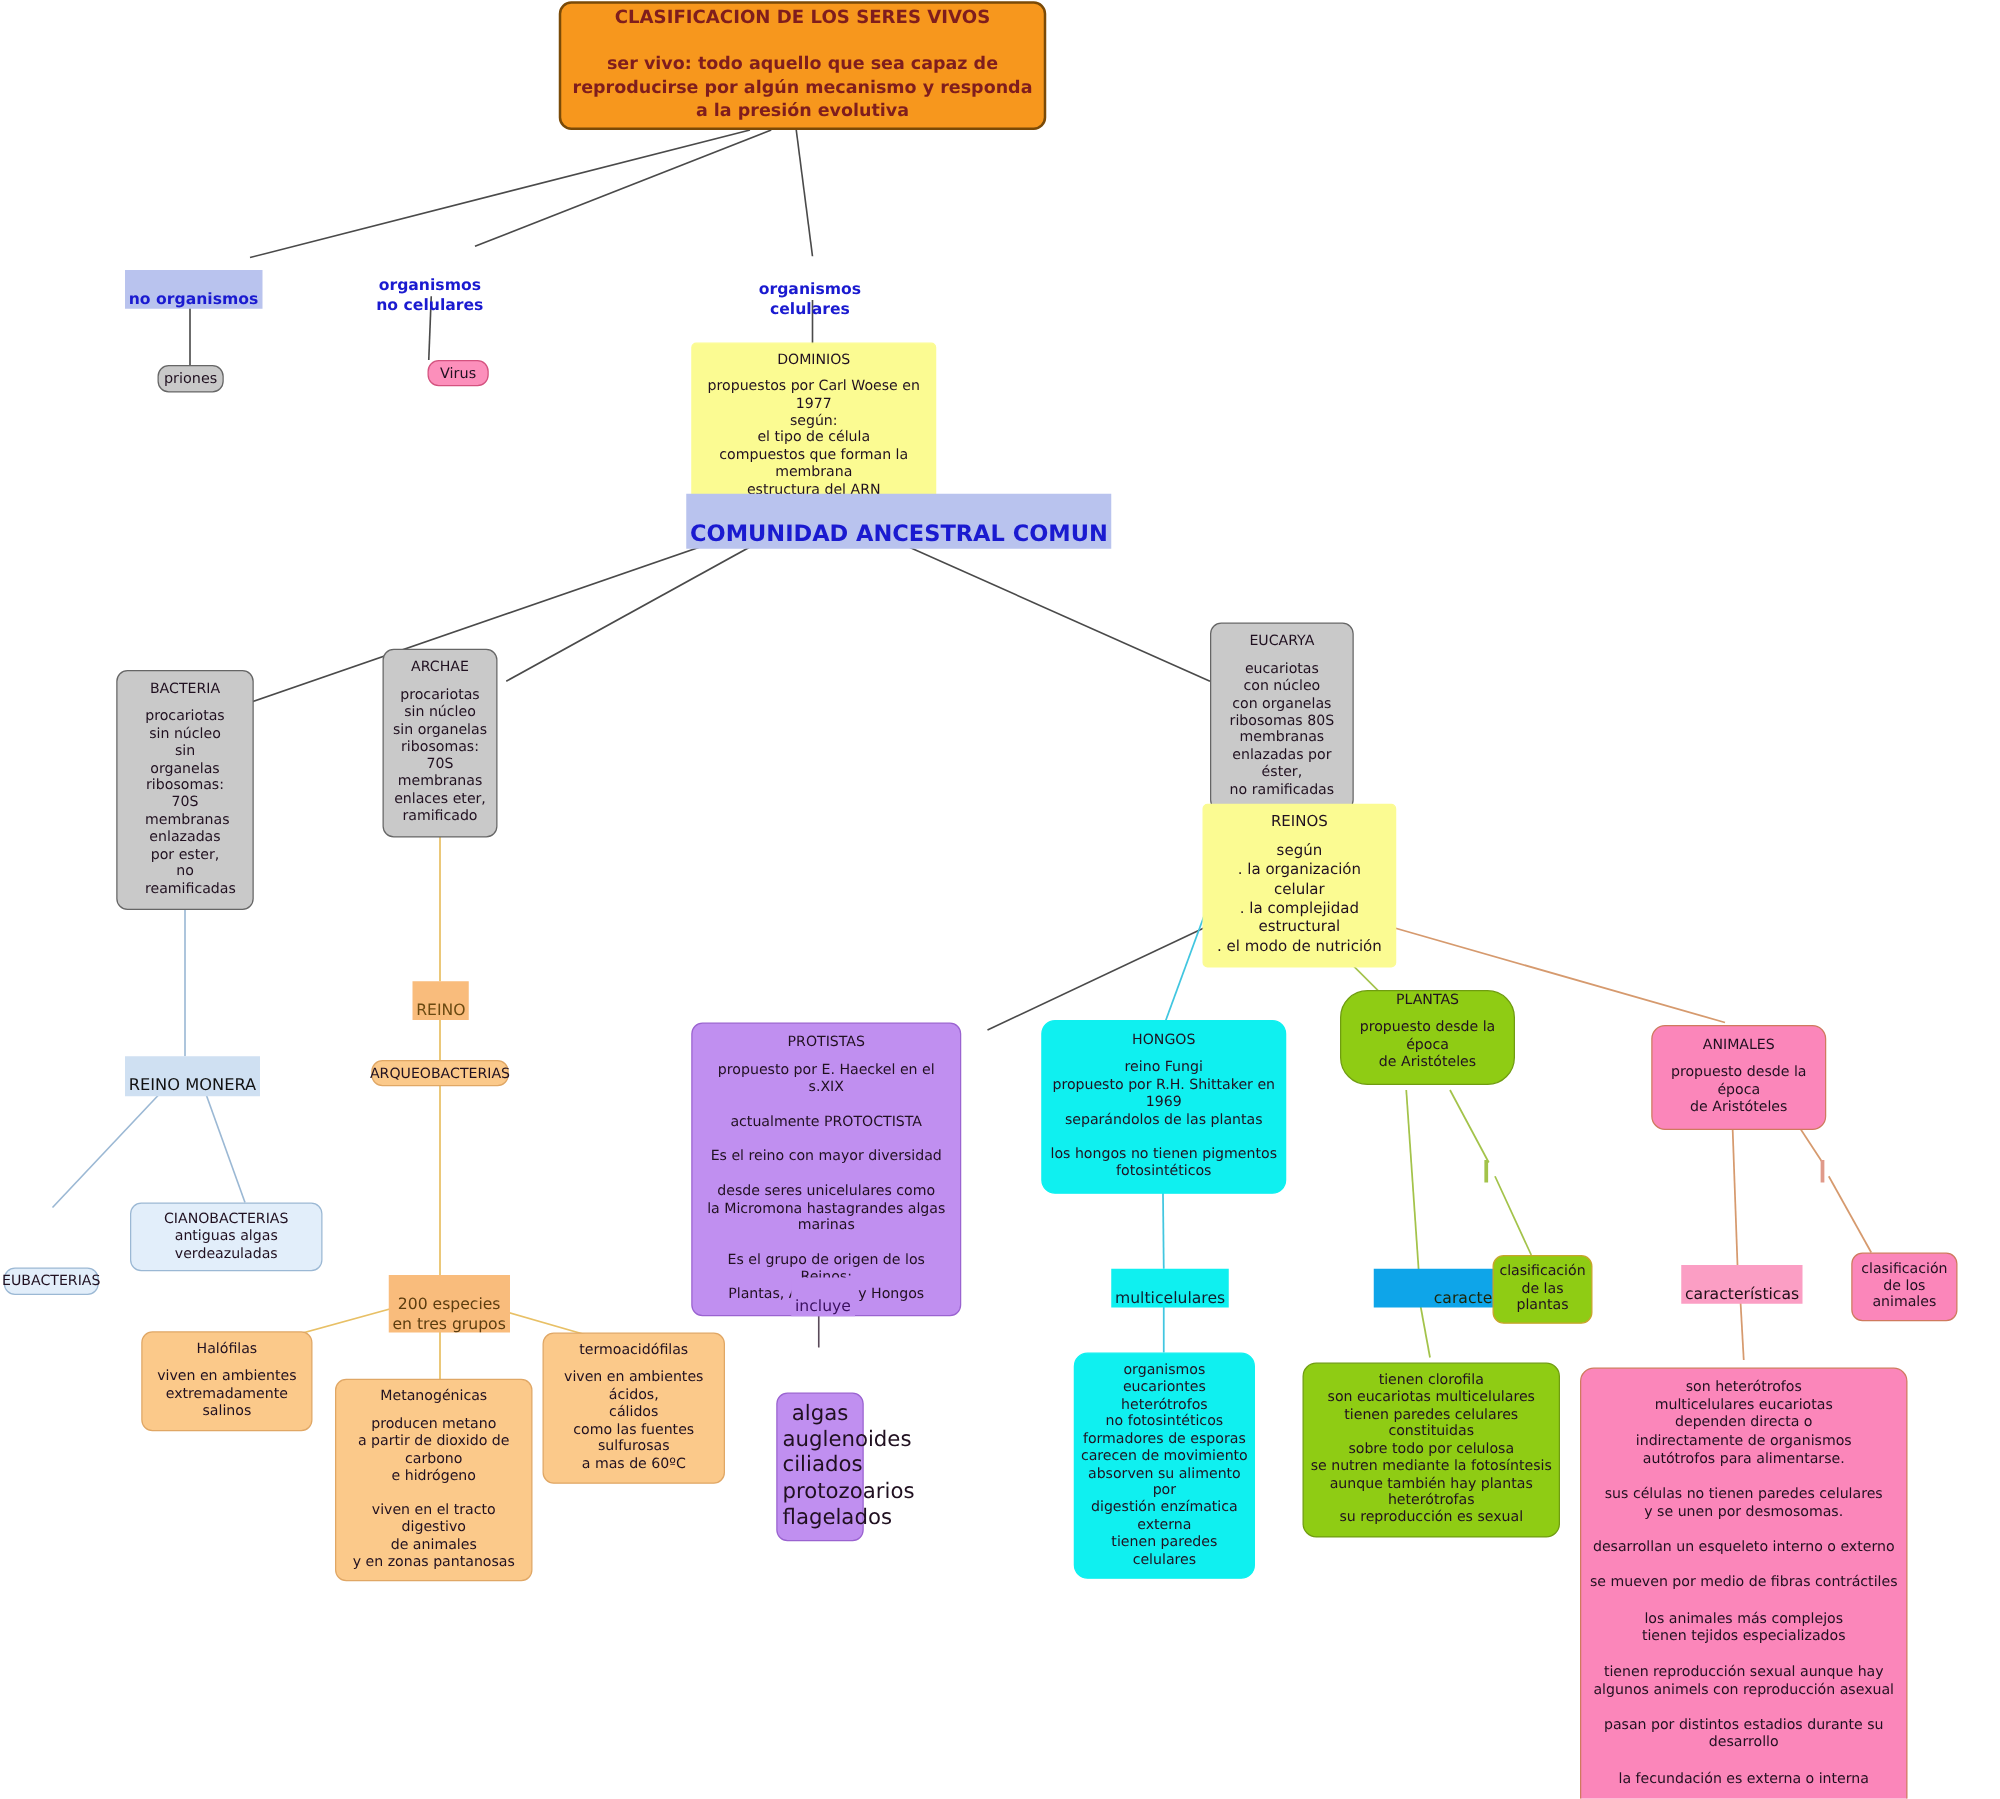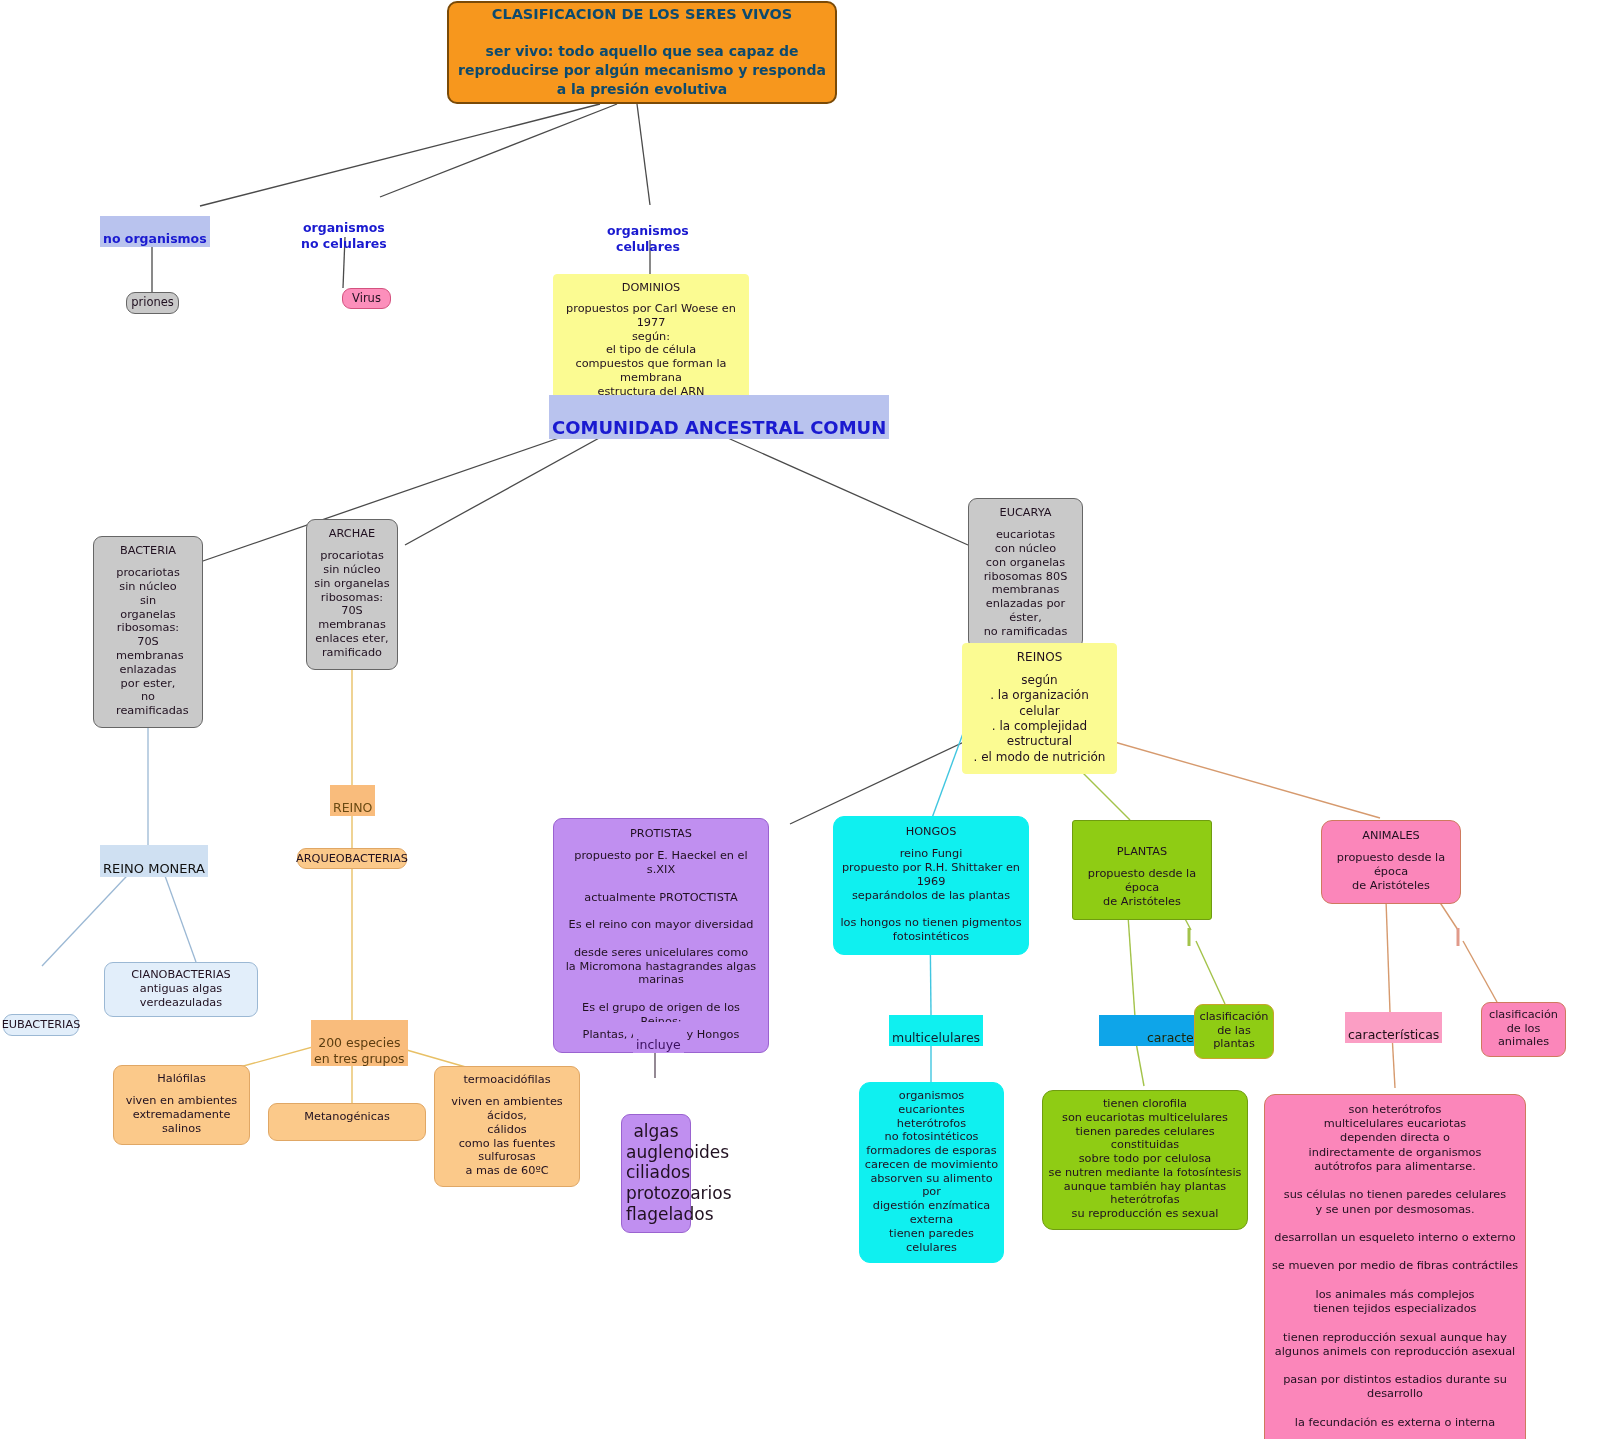--- a/index.html
+++ b/index.html
@@ -12,21 +12,21 @@
   .node .body{display:block;white-space:pre-line;}
 
   
   .box{border-radius:9px;border:1.5px solid #999;padding:6px 8px;line-height:1.18;}
   .box .title{margin-bottom:9px;}
 
   
   .chip{padding:0 3px;line-height:1.22;white-space:pre-line;}
 
   
-  .c-root   {background:#f7971d;border:2px solid #7a4a07;color:#0c4a6e;font-weight:bold;border-radius:10px;}
+  .c-root   {background:#f7971d;border:2px solid #7a4a07;color:#7f1d1d;font-weight:bold;border-radius:10px;}
   .c-grey   {background:#c9c9c9;border:1.5px solid #666;}
   .c-yellow {background:#fbfb92;border:1px solid #fbfb92;border-radius:4px;}
   .c-pinkv  {background:#fc8fbb;border:1.5px solid #d4527f;}
   .c-pink   {background:#fb86ba;border:1.5px solid #cf7a5e;}
   .c-purple {background:#c08ff0;border:1.5px solid #9a63d0;}
   .c-cyan   {background:#0ff0f0;border:1.5px solid #0ff0f0;}
   .c-green  {background:#8fcc14;border:1.5px solid #6f9c10;}
   .c-orange {background:#fbc98a;border:1.5px solid #e0a765;}
   .c-blue   {background:#e2eefa;border:1.5px solid #9bb8d4;}
 
@@ -203,20 +203,27 @@
 en tres grupos</span>
   </div>
 
   <div class="node box c-orange" style="left:113px;top:1065px;width:137px;padding:6px 5px 8px;font-size:11.3px;">
     <span class="title">Halófilas</span>
     <span class="body" style="line-height:1.22;">viven en ambientes
 extremadamente salinos</span>
   </div>
   <div class="node box c-orange" style="left:268px;top:1103px;width:158px;padding:6px 5px 8px;font-size:11.3px;">
     <span class="title">Metanogénicas</span>
+    <span class="body" style="line-height:1.22;">producen metano
+a partir de dioxido de carbono
+e hidrógeno
+
+viven en el tracto digestivo
+de animales
+y en zonas pantanosas</span>
   </div>
   <div class="node box c-orange" style="left:434px;top:1066px;width:146px;padding:6px 5px 8px;font-size:11.3px;">
     <span class="title">termoacidófilas</span>
     <span class="body" style="line-height:1.22;">viven en ambientes ácidos,
 cálidos
 como las fuentes sulfurosas
 a mas de 60ºC</span>
   </div>
 
   <div class="node box c-purple" style="left:553px;top:818px;width:216px;padding:8px 6px 10px;font-size:11.3px;">
@@ -260,21 +267,21 @@
     <span class="body" style="line-height:1.22;">organismos eucariontes
 heterótrofos
 no fotosintéticos
 formadores de esporas
 carecen de movimiento
 absorven su alimento por
 digestión enzímatica externa
 tienen paredes celulares</span>
   </div>
 
-  <div class="node box c-green" style="left:1072px;top:820px;width:140px;padding:24px 6px 10px;font-size:11.3px;border-radius:3px;">
+  <div class="node box c-green" style="left:1072px;top:792px;width:140px;padding:0 6px 10px;font-size:11.3px;border-radius:22px;">
     <span class="title">PLANTAS</span>
     <span class="body" style="line-height:1.22;">propuesto desde la época
 de Aristóteles</span>
   </div>
   <div class="node chip h-green" style="left:1099px;top:1015px;font-size:12.5px;color:#1c2608;">
     <span>caracteriticas</span>
   </div>
   <div class="node box c-green" style="left:1194px;top:1004px;width:80px;padding:5px 4px 7px;font-size:11.3px;border:1.5px solid #c9a42b;border-radius:9px;">
     <span class="body" style="line-height:1.2;">clasificación
 de las plantas</span>

